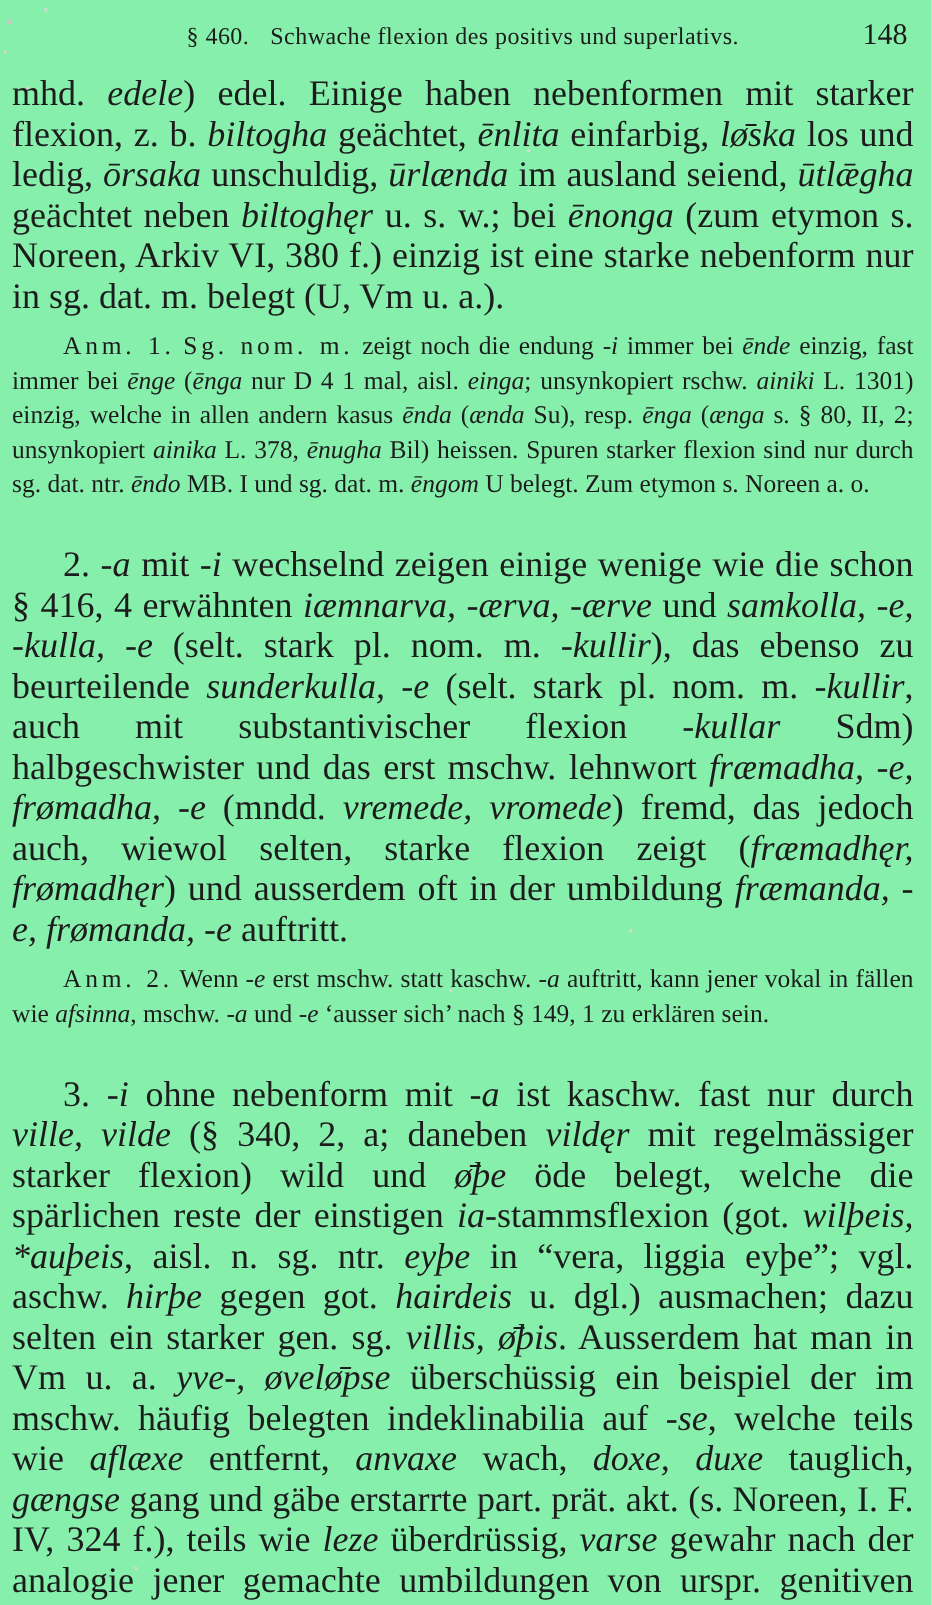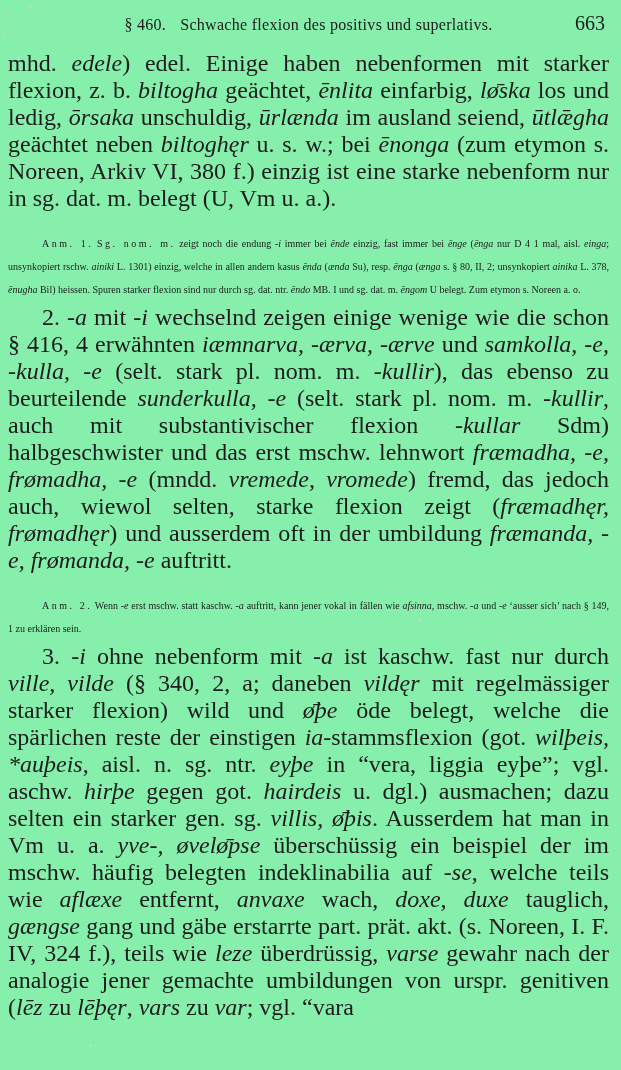--- a/index.html
+++ b/index.html
@@ -38,40 +38,40 @@
   }
   .textblock{
     text-align:justify;
   }
   .para{
     margin:0;
     font-size:24px;
     line-height:27px;
   }
   .para.anm{
-    font-size:10px;
+    font-size:17px;
     line-height:23px;
-    margin-top:20px;
+    margin-top:7px;
   }
-  .para.body + .para.body, .para.anm + .para.body{margin-top:3px;}
+  .para.body + .para.body, .para.anm + .para.body{margin-top:30px;}
   .ind{text-indent:34px;}
   .i{font-style:italic;}
   .sp{letter-spacing:2.5px;}
 </style>
 </head>
 <body>
 
 <div class="page">
   <div class="speckles"></div>
 
   <div class="header">
     <div class="title">
       <span class="section">§ 460.</span><span>Schwache flexion des positivs und superlativs.</span>
     </div>
-    <div class="pagenum">663</div>
+    <div class="pagenum">148</div>
   </div>
 
   <div class="textblock">
       <p class="para body"><span class="r">mhd. </span><span class="i">edele</span><span class="r">) edel. Einige haben nebenformen mit starker flexion, z. b. </span><span class="i">biltogha</span><span class="r"> geächtet, </span><span class="i">ēnlita</span><span class="r"> einfarbig, </span><span class="i">lø̄ska</span><span class="r"> los und ledig, </span><span class="i">ōrsaka</span><span class="r"> unschuldig, </span><span class="i">ūrlænda</span><span class="r"> im ausland seiend, </span><span class="i">ūtlǣgha</span><span class="r"> geächtet neben </span><span class="i">biltoghęr</span><span class="r"> u. s. w.; bei </span><span class="i">ēnonga</span><span class="r"> (zum etymon s. Noreen, Arkiv VI, 380 f.) einzig ist eine starke nebenform nur in sg. dat. m. belegt (U, Vm u. a.).</span></p>
       <p class="para anm ind"><span class="sp">Anm. 1.</span><span class="r"> </span><span class="sp">Sg. nom. m.</span><span class="r"> zeigt noch die endung </span><span class="i">-i</span><span class="r"> immer bei </span><span class="i">ēnde</span><span class="r"> einzig, fast immer bei </span><span class="i">ēnge</span><span class="r"> (</span><span class="i">ēnga</span><span class="r"> nur D 4 1 mal, aisl. </span><span class="i">einga</span><span class="r">; unsynkopiert rschw. </span><span class="i">ainiki</span><span class="r"> L. 1301) einzig, welche in allen andern kasus </span><span class="i">ēnda</span><span class="r"> (</span><span class="i">ænda</span><span class="r"> Su), resp. </span><span class="i">ēnga</span><span class="r"> (</span><span class="i">ænga</span><span class="r"> s. § 80, II, 2; unsynkopiert </span><span class="i">ainika</span><span class="r"> L. 378, </span><span class="i">ēnugha</span><span class="r"> Bil) heissen. Spuren starker flexion sind nur durch sg. dat. ntr. </span><span class="i">ēndo</span><span class="r"> MB. I und sg. dat. m. </span><span class="i">ēngom</span><span class="r"> U belegt. Zum etymon s. Noreen a. o.</span></p>
       <p class="para body ind"><span class="r">2. </span><span class="i">-a</span><span class="r"> mit </span><span class="i">-i</span><span class="r"> wechselnd zeigen einige wenige wie die schon § 416, 4 erwähnten </span><span class="i">iæmnarva, -ærva, -ærve</span><span class="r"> und </span><span class="i">samkolla, -e, -kulla, -e</span><span class="r"> (selt. stark pl. nom. m. </span><span class="i">-kullir</span><span class="r">), das ebenso zu beurteilende </span><span class="i">sunderkulla, -e</span><span class="r"> (selt. stark pl. nom. m. </span><span class="i">-kullir</span><span class="r">, auch mit substantivischer flexion </span><span class="i">-kullar</span><span class="r"> Sdm) halbgeschwister und das erst mschw. lehnwort </span><span class="i">fræmadha, -e, frømadha, -e</span><span class="r"> (mndd. </span><span class="i">vremede, vromede</span><span class="r">) fremd, das jedoch auch, wiewol selten, starke flexion zeigt (</span><span class="i">fræmadhęr, frømadhęr</span><span class="r">) und ausserdem oft in der umbildung </span><span class="i">fræmanda, -e, frømanda, -e</span><span class="r"> auftritt.</span></p>
       <p class="para anm ind"><span class="sp">Anm. 2.</span><span class="r"> Wenn </span><span class="i">-e</span><span class="r"> erst mschw. statt kaschw. </span><span class="i">-a</span><span class="r"> auftritt, kann jener vokal in fällen wie </span><span class="i">afsinna</span><span class="r">, mschw. </span><span class="i">-a</span><span class="r"> und </span><span class="i">-e</span><span class="r"> ‘ausser sich’ nach § 149, 1 zu erklären sein.</span></p>
       <p class="para body ind"><span class="r">3. </span><span class="i">-i</span><span class="r"> ohne nebenform mit </span><span class="i">-a</span><span class="r"> ist kaschw. fast nur durch </span><span class="i">ville, vilde</span><span class="r"> (§ 340, 2, a; daneben </span><span class="i">vildęr</span><span class="r"> mit regelmässiger starker flexion) wild und </span><span class="i">ø̄þe</span><span class="r"> öde belegt, welche die spärlichen reste der einstigen </span><span class="i">ia</span><span class="r">-stammsflexion (got. </span><span class="i">wilþeis, *auþeis</span><span class="r">, aisl. n. sg. ntr. </span><span class="i">eyþe</span><span class="r"> in “vera, liggia eyþe”; vgl. aschw. </span><span class="i">hirþe</span><span class="r"> gegen got. </span><span class="i">hairdeis</span><span class="r"> u. dgl.) ausmachen; dazu selten ein starker gen. sg. </span><span class="i">villis, ø̄þis</span><span class="r">. Ausserdem hat man in Vm u. a. </span><span class="i">yve-, øvelø̄pse</span><span class="r"> überschüssig ein beispiel der im mschw. häufig belegten indeklinabilia auf </span><span class="i">-se</span><span class="r">, welche teils wie </span><span class="i">aflæxe</span><span class="r"> entfernt, </span><span class="i">anvaxe</span><span class="r"> wach, </span><span class="i">doxe, duxe</span><span class="r"> tauglich, </span><span class="i">gængse</span><span class="r"> gang und gäbe erstarrte part. prät. akt. (s. Noreen, I. F. IV, 324 f.), teils wie </span><span class="i">leze</span><span class="r"> überdrüssig, </span><span class="i">varse</span><span class="r"> gewahr nach der analogie jener gemachte umbildungen von urspr. genitiven (</span><span class="i">lēz</span><span class="r"> zu </span><span class="i">lēþęr</span><span class="r">, </span><span class="i">vars</span><span class="r"> zu </span><span class="i">var</span><span class="r">; vgl. “vara </span></p>
     </div>
 </div>

